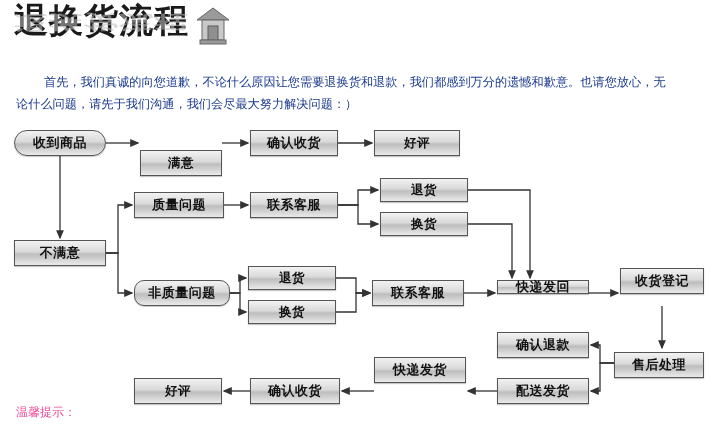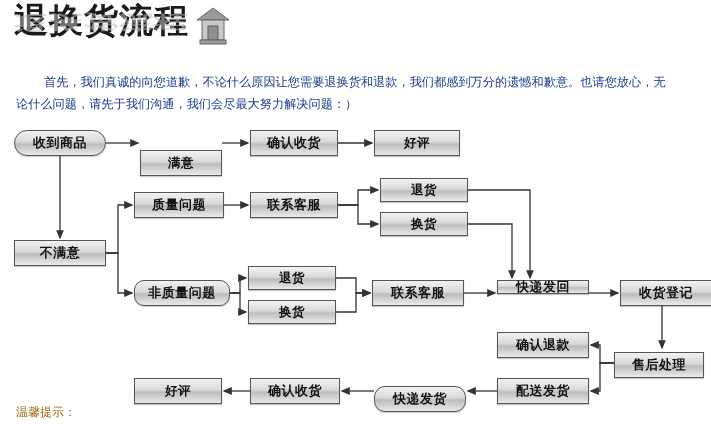--- a/index.html
+++ b/index.html
@@ -58,21 +58,21 @@
     box-sizing:border-box;
     letter-spacing:.5px;
   }
   .box.sm{font-size:12.5px;}
 
   
   .lines{position:absolute;left:0;top:0;width:711px;height:424px;pointer-events:none;}
 
   .footer{
     position:absolute;left:16px;top:404px;
-    font-size:12px;color:#a16207;
+    font-size:12px;color:#ec4899;
   }
 </style>
 </head>
 <body>
 
 <div id="root">
 
   <div class="title-wrap">
     <div class="title-main">退换货流程</div>
     <div class="title-reflect">退换货流程</div>
@@ -148,23 +148,23 @@
       <div class="box" style="left: 134px; top: 192px; width: 90px; height: 26px;">质量问题</div>
       <div class="box" style="left: 250px; top: 192px; width: 88px; height: 26px;">联系客服</div>
       <div class="box sm" style="left: 380px; top: 178px; width: 88px; height: 24px;">退货</div>
       <div class="box sm" style="left: 380px; top: 212px; width: 88px; height: 24px;">换货</div>
       <div class="box" style="left: 14px; top: 240px; width: 92px; height: 26px;">不满意</div>
       <div class="box" style="left: 134px; top: 280px; width: 96px; height: 26px; border-radius: 10px;">非质量问题</div>
       <div class="box sm" style="left: 248px; top: 266px; width: 88px; height: 24px;">退货</div>
       <div class="box sm" style="left: 248px; top: 300px; width: 88px; height: 24px;">换货</div>
       <div class="box" style="left: 372px; top: 280px; width: 92px; height: 26px;">联系客服</div>
       <div class="box" style="left: 497px; top: 280px; width: 92px; height: 14px;">快递发回</div>
-      <div class="box" style="left: 620px; top: 280px; width: 92px; height: 26px;">收货登记</div>
+      <div class="box" style="left: 620px; top: 268px; width: 84px; height: 26px;">收货登记</div>
       <div class="box" style="left: 497px; top: 332px; width: 92px; height: 26px;">确认退款</div>
       <div class="box" style="left: 614px; top: 352px; width: 90px; height: 26px;">售后处理</div>
       <div class="box" style="left: 497px; top: 378px; width: 92px; height: 26px;">配送发货</div>
-      <div class="box" style="left: 374px; top: 386px; width: 92px; height: 26px; border-radius: 11px;">快递发货</div>
+      <div class="box" style="left: 374px; top: 357px; width: 92px; height: 26px;">快递发货</div>
       <div class="box" style="left: 250px; top: 378px; width: 90px; height: 26px;">确认收货</div>
       <div class="box sm" style="left: 134px; top: 378px; width: 88px; height: 26px;">好评</div>
     </div>
 
   <div class="footer">温馨提示：</div>
 </div>
 
 </body></html>

